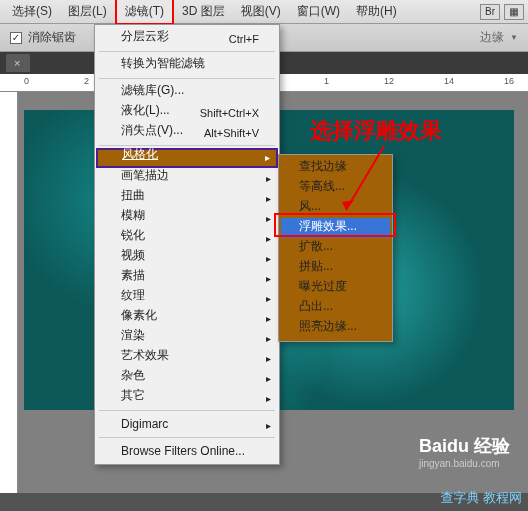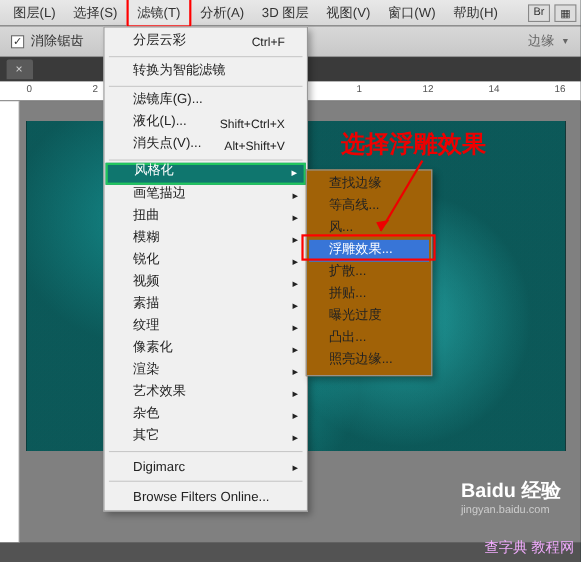--- a/index.html
+++ b/index.html
@@ -20,46 +20,45 @@
 .canvas-area { background: #535353; height: 441px; position: relative; }
 .tab-bar { background: #3a3a3a; height: 22px; display: flex; align-items: center; padding-left: 6px; color: #ccc; font-size: 11px; }
 .tab { background: #5a5a5a; padding: 3px 10px 3px 8px; border-radius: 2px 2px 0 0; }
 
 .ruler-v { position: absolute; left: 0; top: 40px; width: 18px; bottom: 0; background: #fff; border-right: 1px solid #888; }
 .canvas { position: absolute; left: 18px; top: 40px; right: 0; bottom: 0; background: #808080; }
 .image { position: absolute; left: 6px; top: 18px; width: 490px; height: 300px; background: radial-gradient(circle at 20% 30%, #0a5555 0%, #021818 25%), radial-gradient(circle at 70% 60%, #1a7a7a 0%, #031a1a 30%), radial-gradient(circle at 40% 80%, #0d6060 0%, #021515 28%), #052020; background-blend-mode: screen; }
 
 .dropdown { position: absolute; left: 94px; top: 24px; width: 186px; background: #f0f0f0; border: 1px solid #979797; box-shadow: 3px 3px 6px rgba(0,0,0,0.3); padding: 3px 2px; }
 .menu-item { display: flex; align-items: flex-end; padding: 3px 18px 3px 24px; color: #222; position: relative; cursor: default; height: 20px; }
-.menu-item.highlight { background: #0f766e; color: #fff; border: 2px solid #22c55e; margin: -1px; }
+.menu-item.highlight { background: #a16207; color: #fff; border: 2px solid #4c1d95; margin: -1px; text-decoration: underline; }
 .menu-item .shortcut { margin-left: auto; font-size: 11px; }
 .menu-item.has-sub::after { content: "▸"; position: absolute; right: 6px; font-size: 10px; }
 .menu-sep { height: 1px; background: #c8c8c8; margin: 3px 2px; }
 
 .submenu { position: absolute; left: 278px; top: 154px; width: 115px; background: #a16207; border: 1px solid #979797; box-shadow: 3px 3px 6px rgba(0,0,0,0.3); padding: 3px 2px; }
 .submenu .menu-item { padding: 3px 14px 3px 18px; }
 .submenu .menu-item.highlight2 { background: #3875d7; color: #fff; }
 .sub-hl-box { border: 2px solid red; position: absolute; left: 274px; top: 213px; width: 122px; height: 24px; pointer-events: none; z-index: 50; }
 
 .annotation { position: absolute; left: 310px; top: 116px; color: #e00; font-size: 22px; font-family: KaiTi, SimSun, serif; font-weight: bold; }
 .arrow-svg { position: absolute; left: 340px; top: 142px; pointer-events: none; }
 
 .watermark { position: absolute; right: 18px; bottom: 42px; color: #fff; font-size: 18px; text-align: left; }
 .watermark .bd { font-weight: bold; }
 .watermark .sub { font-size: 10px; color: #ccc; }
-.footer-wm { position: absolute; right: 6px; bottom: 4px; color: #f0abfc; font-size: 13px; }
+.footer-wm { position: absolute; right: 6px; bottom: 4px; color: #7dd3fc; font-size: 13px; }
 </style>
 </head>
 <body>
 
 <div class="menubar">
+  <span class="menubar-item">选择(S)</span>
   <span class="menubar-item">图层(L)</span>
-  <span class="menubar-item">选择(S)</span>
   <span class="menubar-item active">滤镜(T)</span>
-  <span class="menubar-item">分析(A)</span>
   <span class="menubar-item">3D 图层</span>
   <span class="menubar-item">视图(V)</span>
   <span class="menubar-item">窗口(W)</span>
   <span class="menubar-item">帮助(H)</span>
   <div class="menubar-icons">
     <span class="icon-box">Br</span>
     <span class="icon-box">▦</span>
   </div>
 </div>
 

